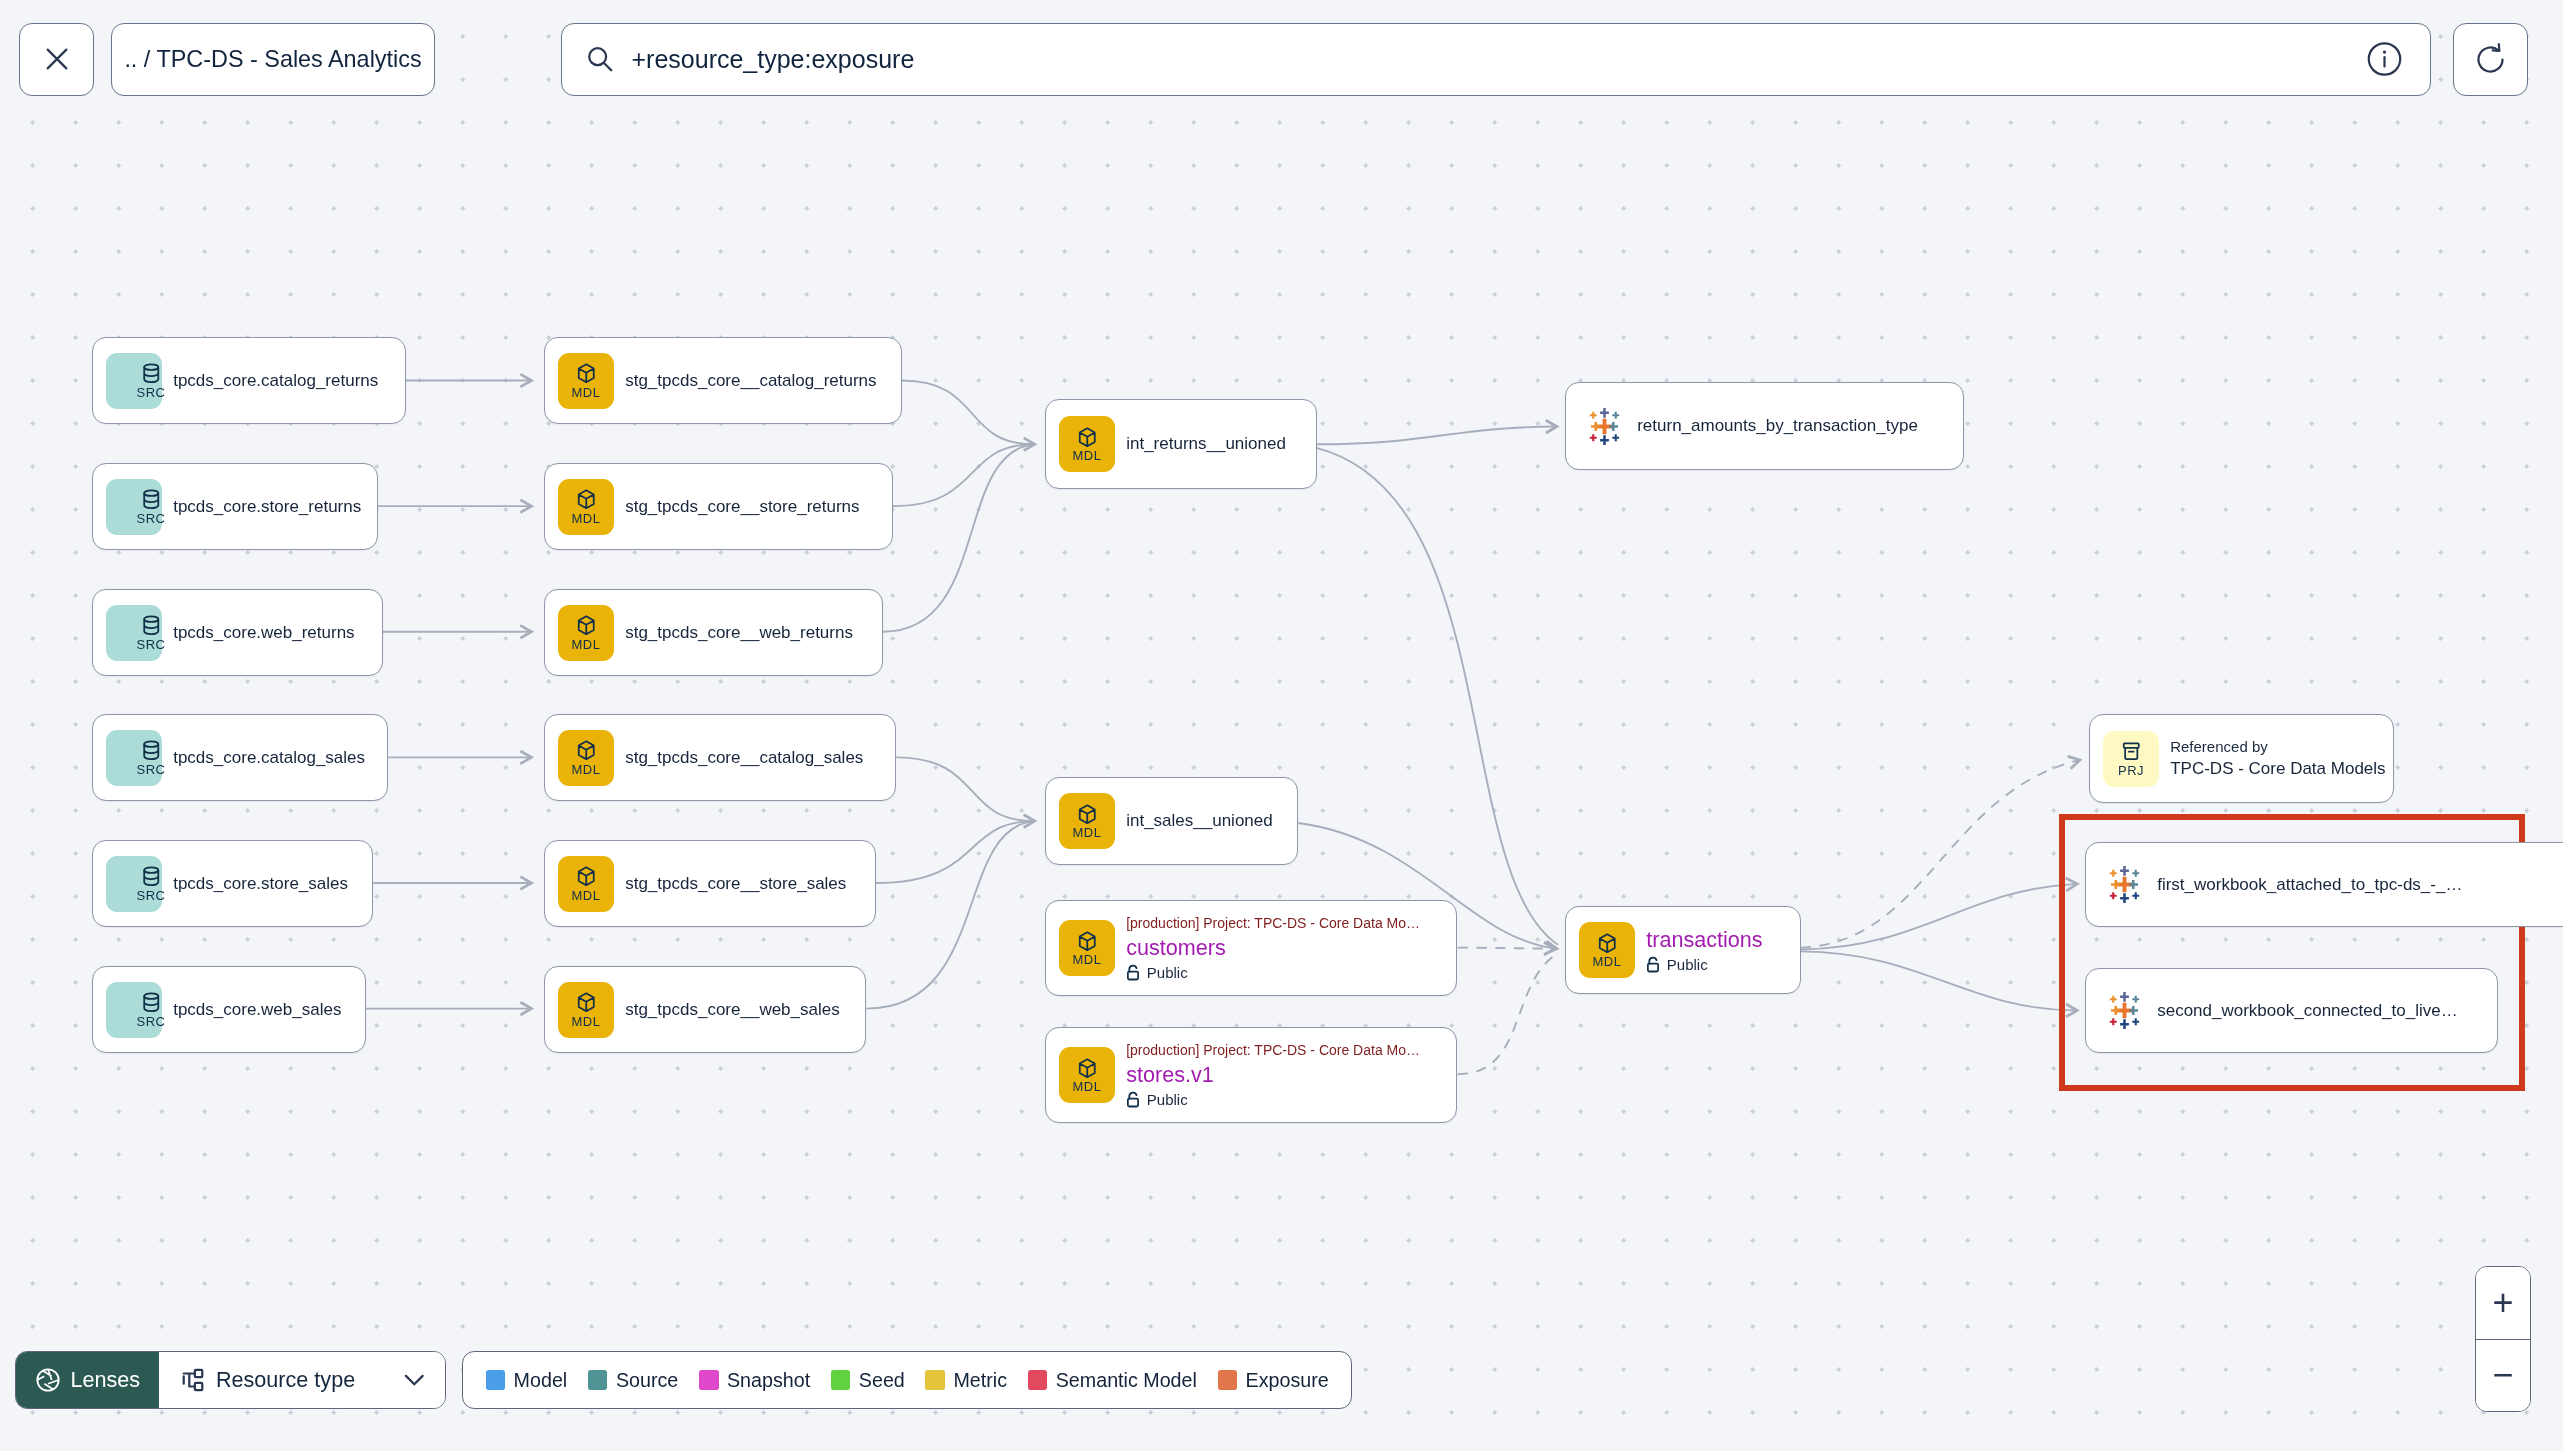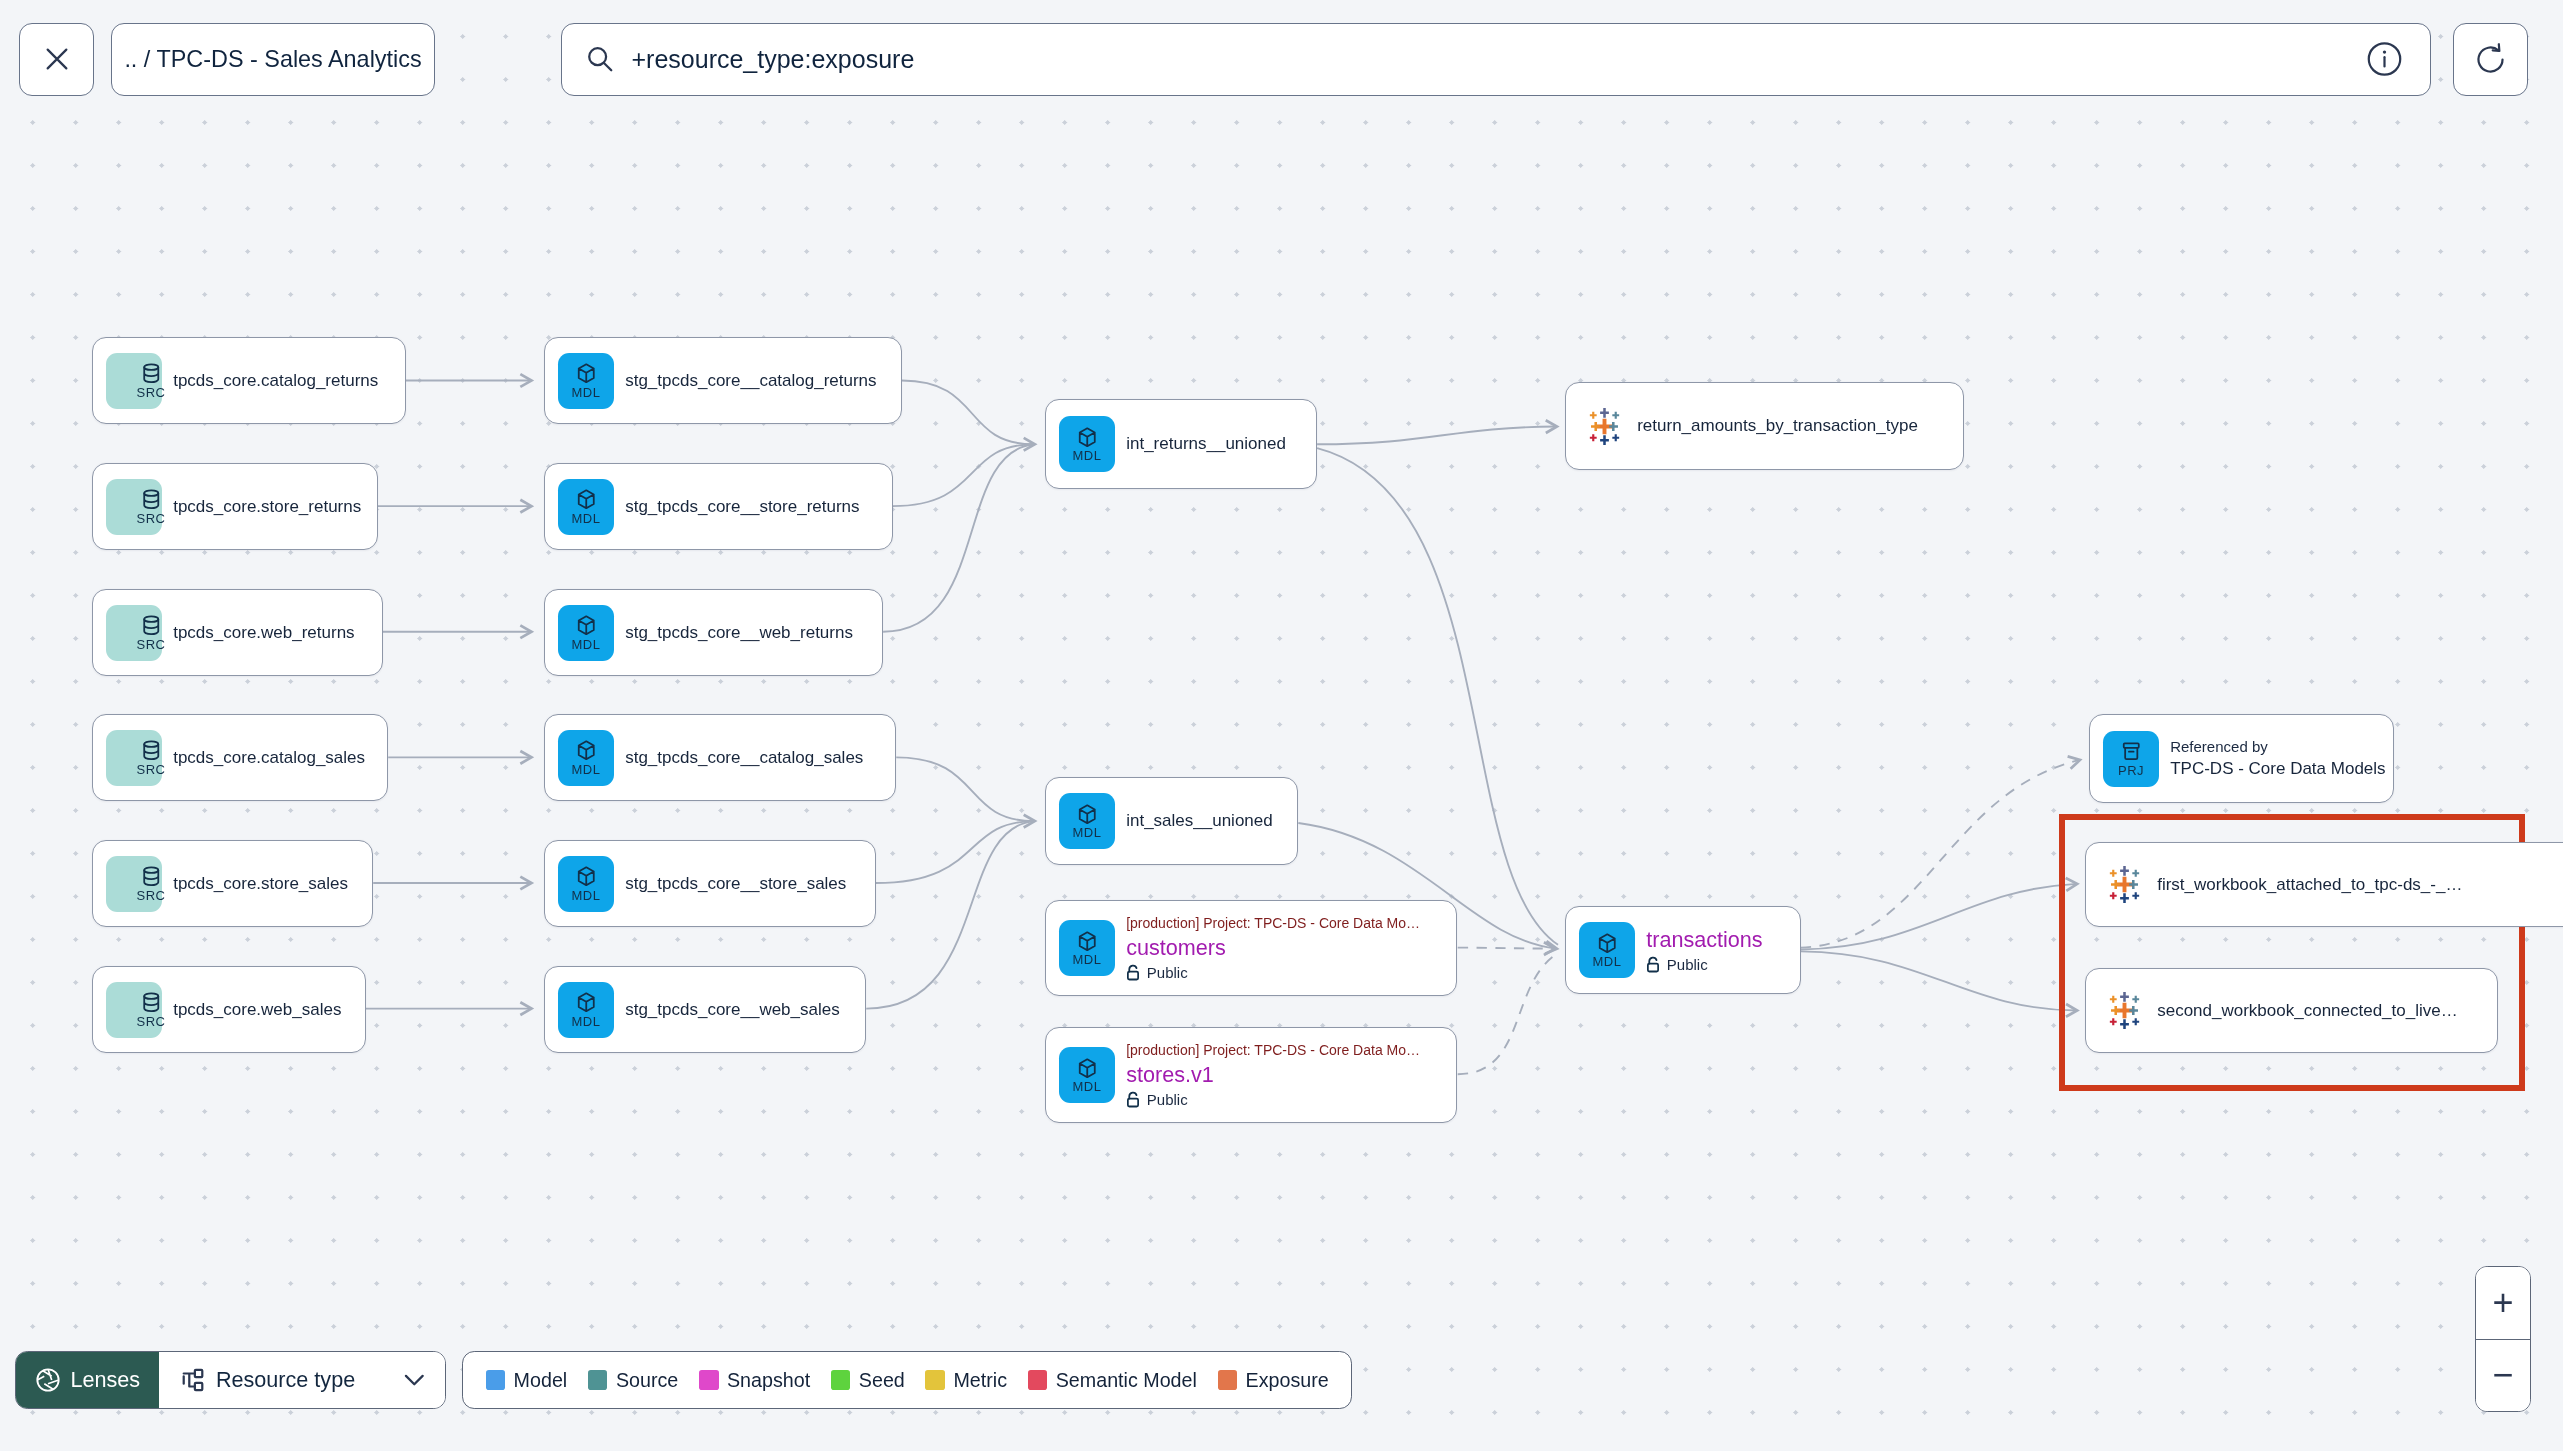--- a/index.html
+++ b/index.html
@@ -49,22 +49,22 @@
     border:1.9px solid #8e97a8; border-radius:14px;
     display:flex; align-items:center; overflow:hidden;
     box-shadow:0 0.9px 1.9px rgba(30,40,60,.06); cursor:pointer;
   }
   .chip {
     flex:0 0 auto; width:56px; height:56px; margin-left:13px; border-radius:11.2px;
     display:flex; flex-direction:column; align-items:center; justify-content:center;
     gap:0.9px; color:#12304a;
   }
   .chip-src { background:#abdcd7;padding-left:34px; }
-  .chip-mdl { background:#0ea5e9;text-align:right; }
-  .chip-prj { background:#0ea5e9; }
+  .chip-mdl { background:#eab308;text-align:right; }
+  .chip-prj { background:#fef9c3; }
   .chip-label { font-size:13px; letter-spacing:0.5px; font-weight:500; line-height:1; }
   .node-label {
     margin-left:11.2px; margin-right:9.4px; font-size:17px; font-weight:500;
     color:#17253b; white-space:nowrap;
   }
   .node-body { margin-left:11.2px; margin-right:9.4px; display:flex; flex-direction:column; gap:3.7px; min-width:0; }
   .meta { font-size:14px; color:#7f1d1d; white-space:nowrap; overflow:hidden; }
   .name { font-size:21.6px; font-weight:500; color:#a21caf; white-space:nowrap; }
   .access { display:flex; align-items:center; gap:6.6px; font-size:15px; color:#1b2940; }
   .tab-icon { flex:0 0 auto; margin-left:17px; }

